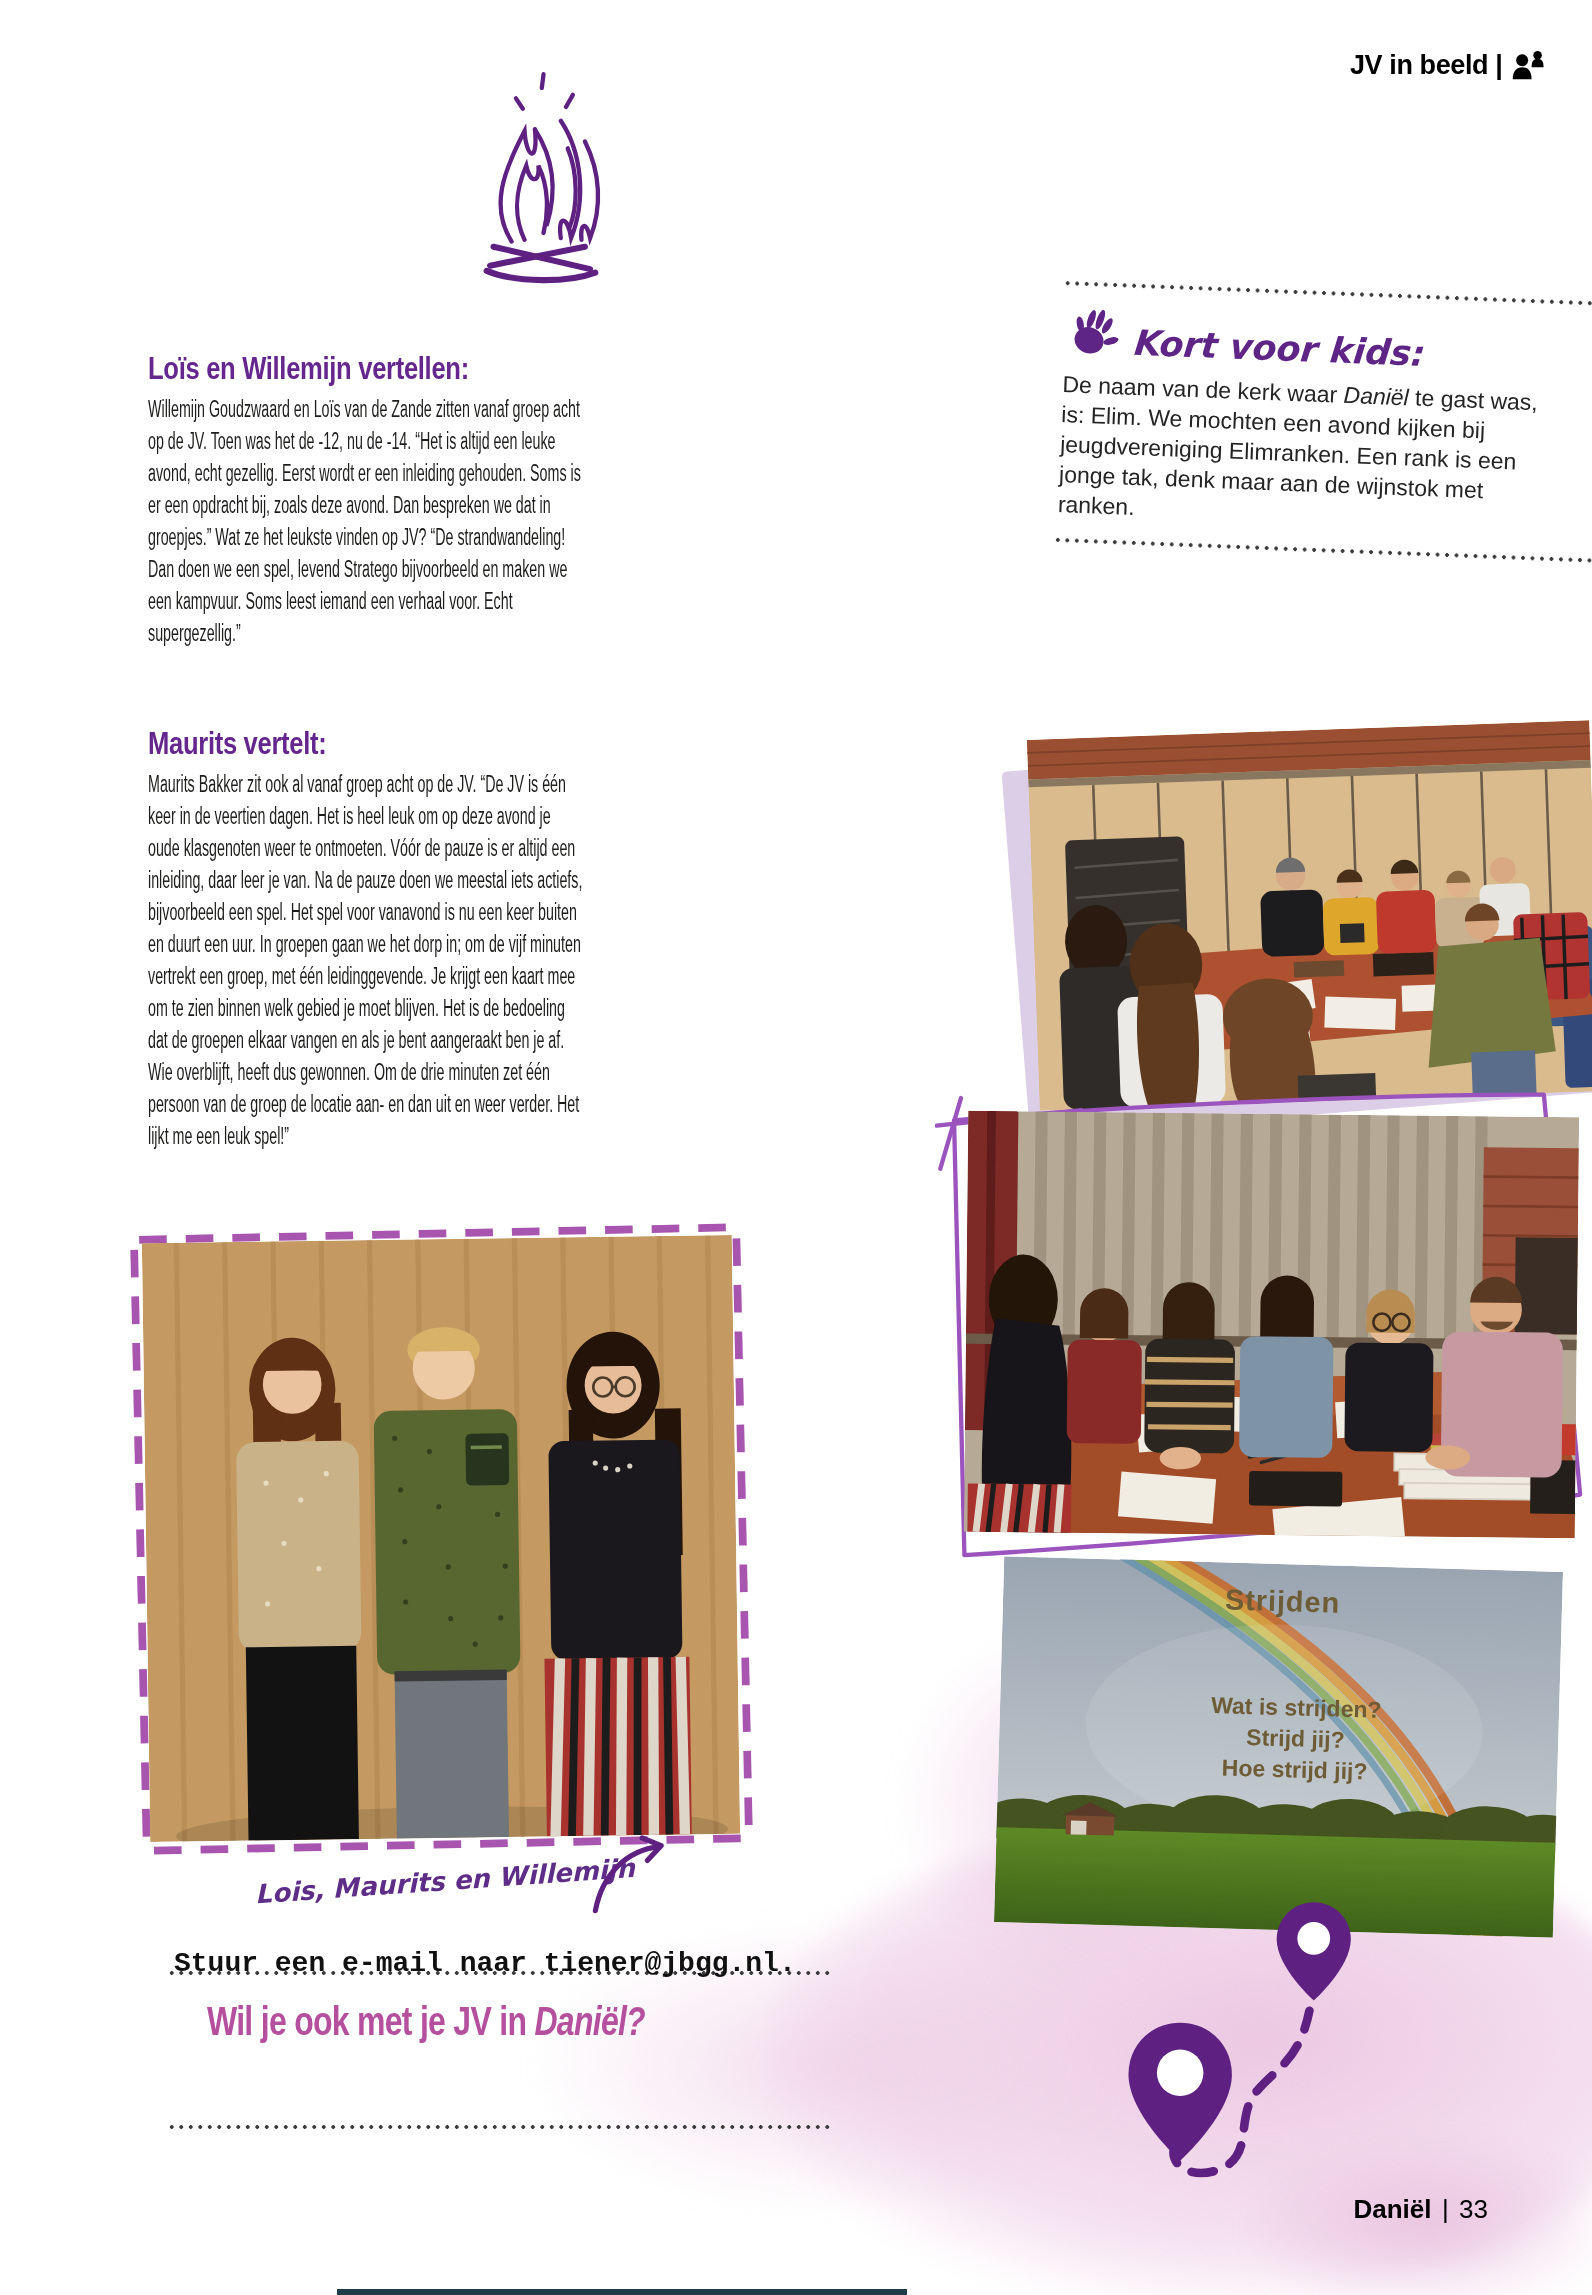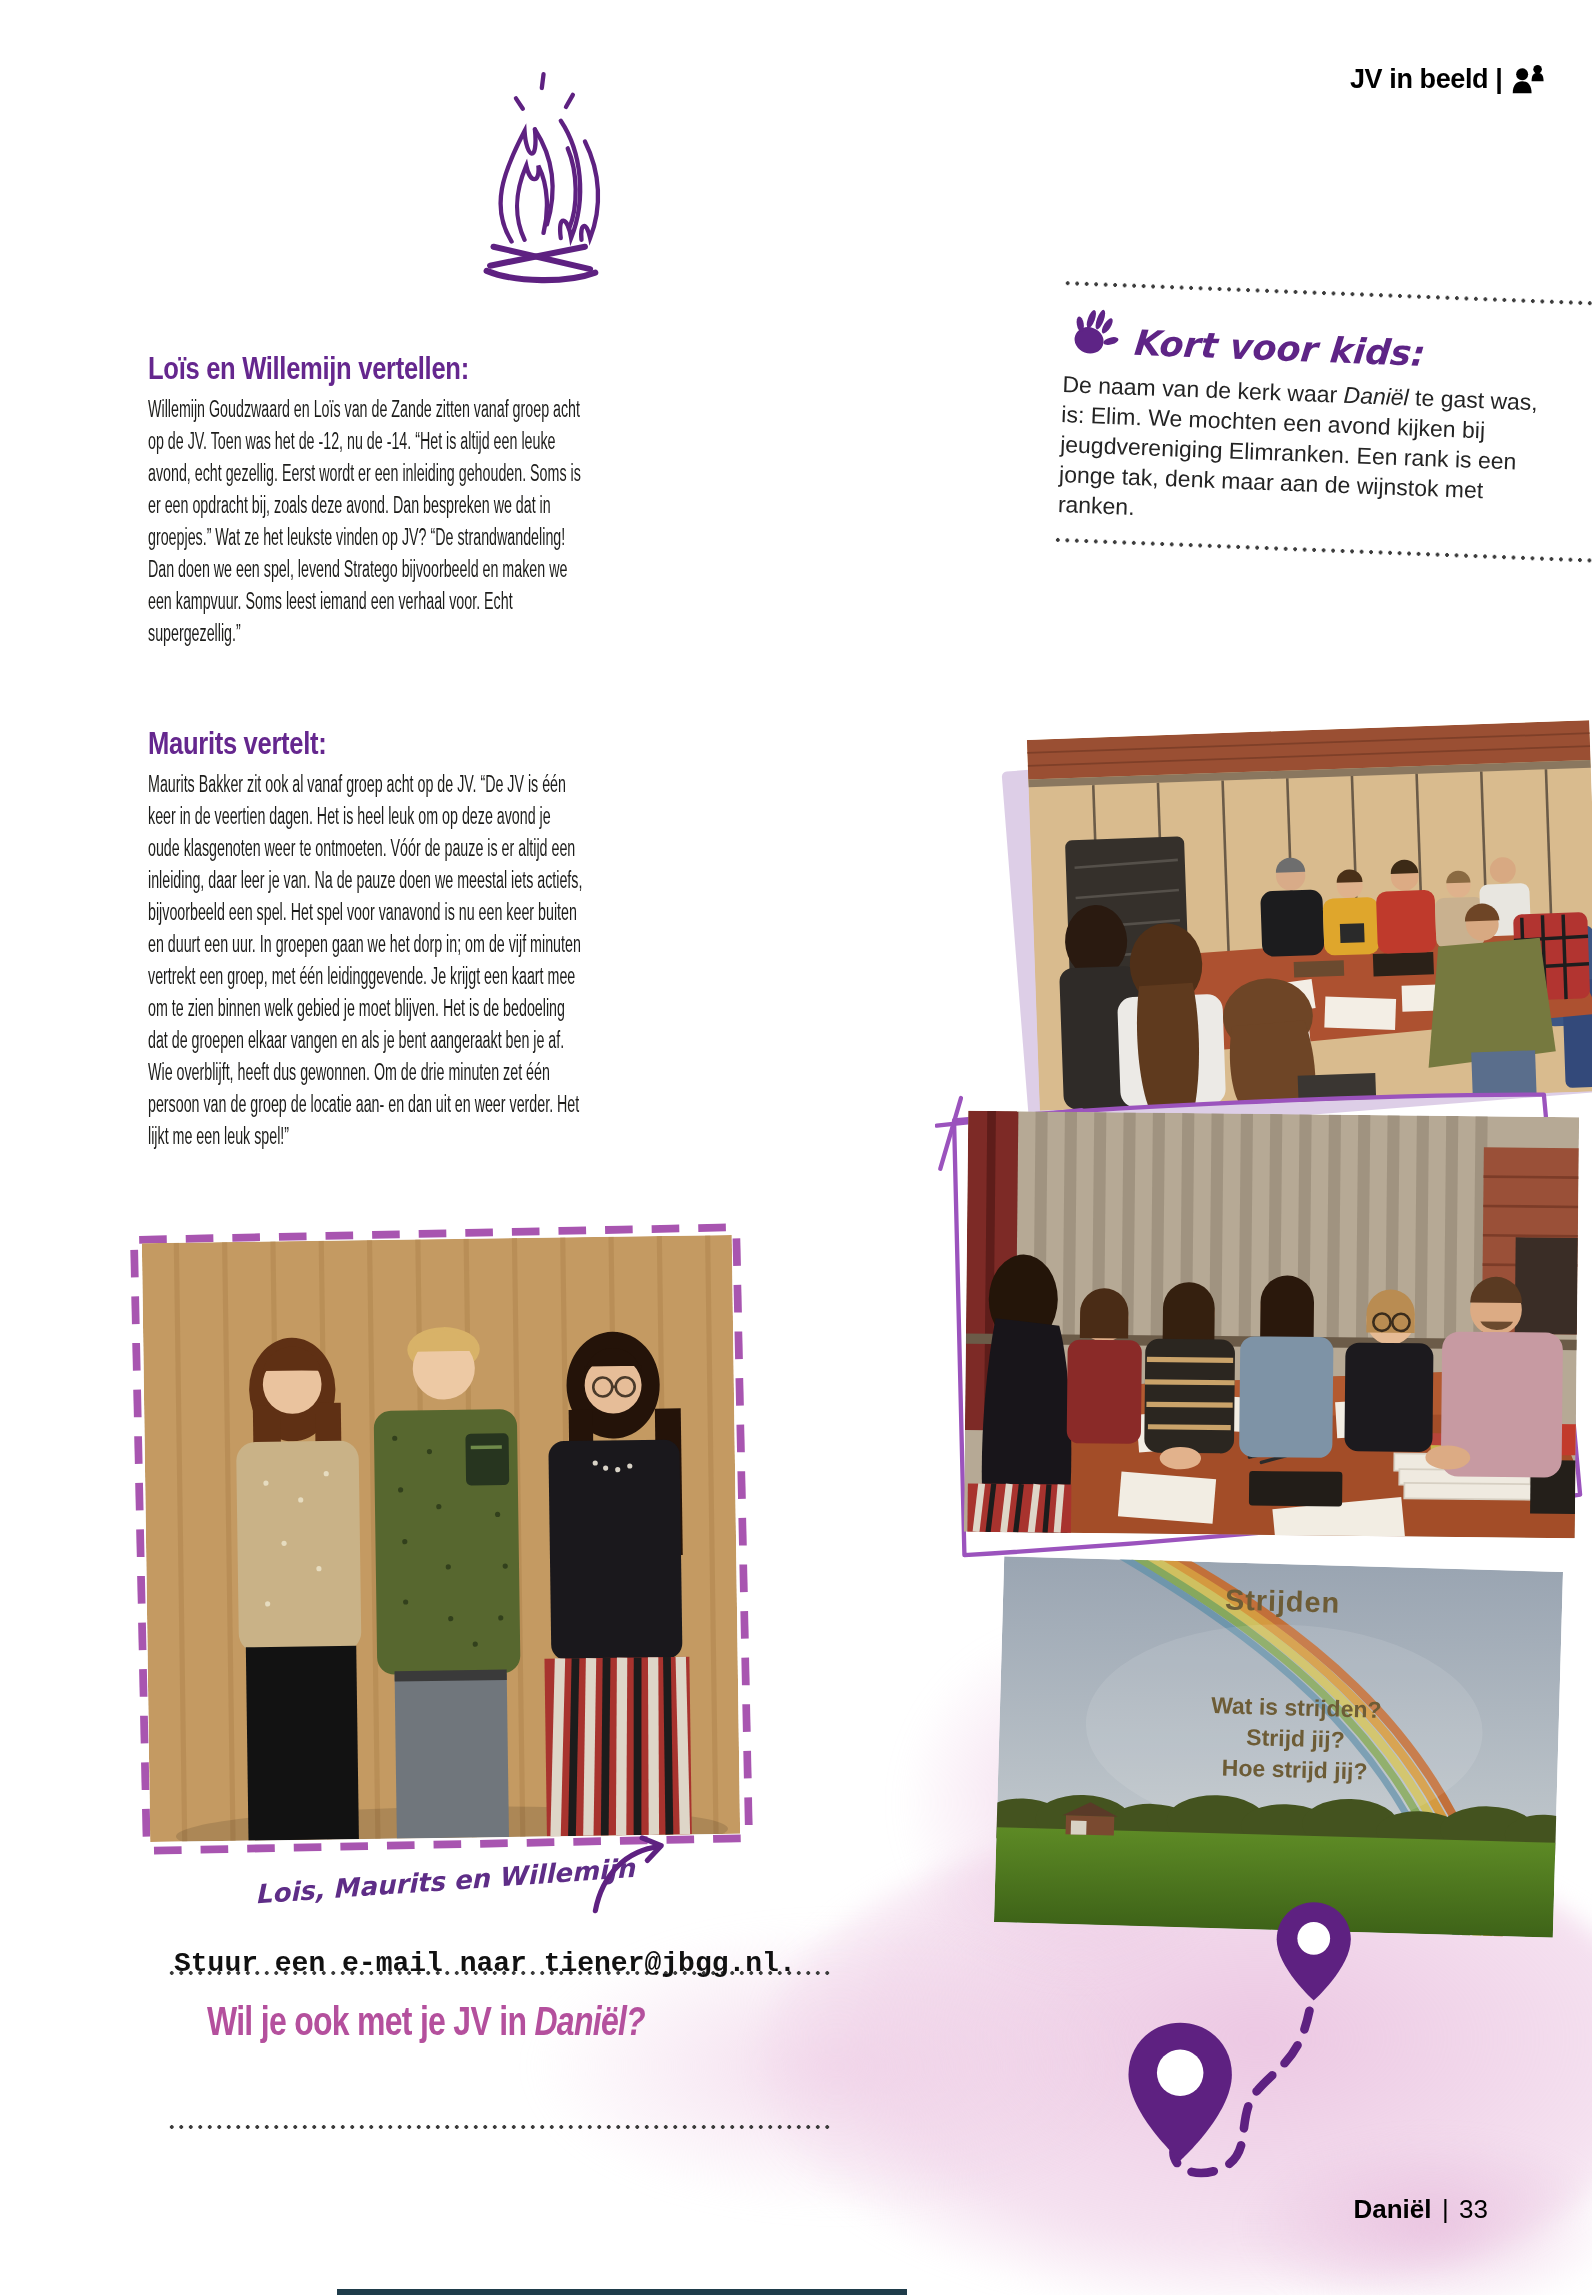--- a/index.html
+++ b/index.html
@@ -2,21 +2,21 @@
 <html style="font-size:14px"><head>
 <meta charset="utf-8">
 <style>
   html,body{margin:0;padding:0;}
   body{width:1592px;height:2295px;position:relative;overflow:hidden;background:#ffffff;
        font-family:"Liberation Sans", sans-serif;color:#1d1d1b;}
   .abs{position:absolute;}
   .page{position:absolute;inset:0;overflow:hidden;}
 
   
-  .hdr{top:64px;right:45px;display:flex;align-items:flex-end;gap:8.6px;font-weight:bold;
+  .hdr{top:50px;right:45px;display:flex;align-items:flex-end;gap:8.6px;font-weight:bold;
        font-size:27px;letter-spacing:-0.4px;color:#000;}
 
   
   .h2{font-weight:bold;font-size:32px;color:#65278e;letter-spacing:-0.4px;
       transform:scaleX(0.8);transform-origin:left top;white-space:nowrap;}
   .bodytxt{font-size:23px;line-height:32px;color:#1d1d1b;
            transform:scaleX(0.62);transform-origin:left top;width:703px;}
 
   
   .kort{left:1063px;top:281px;width:533px;transform:rotate(2.2deg);transform-origin:left top;}

